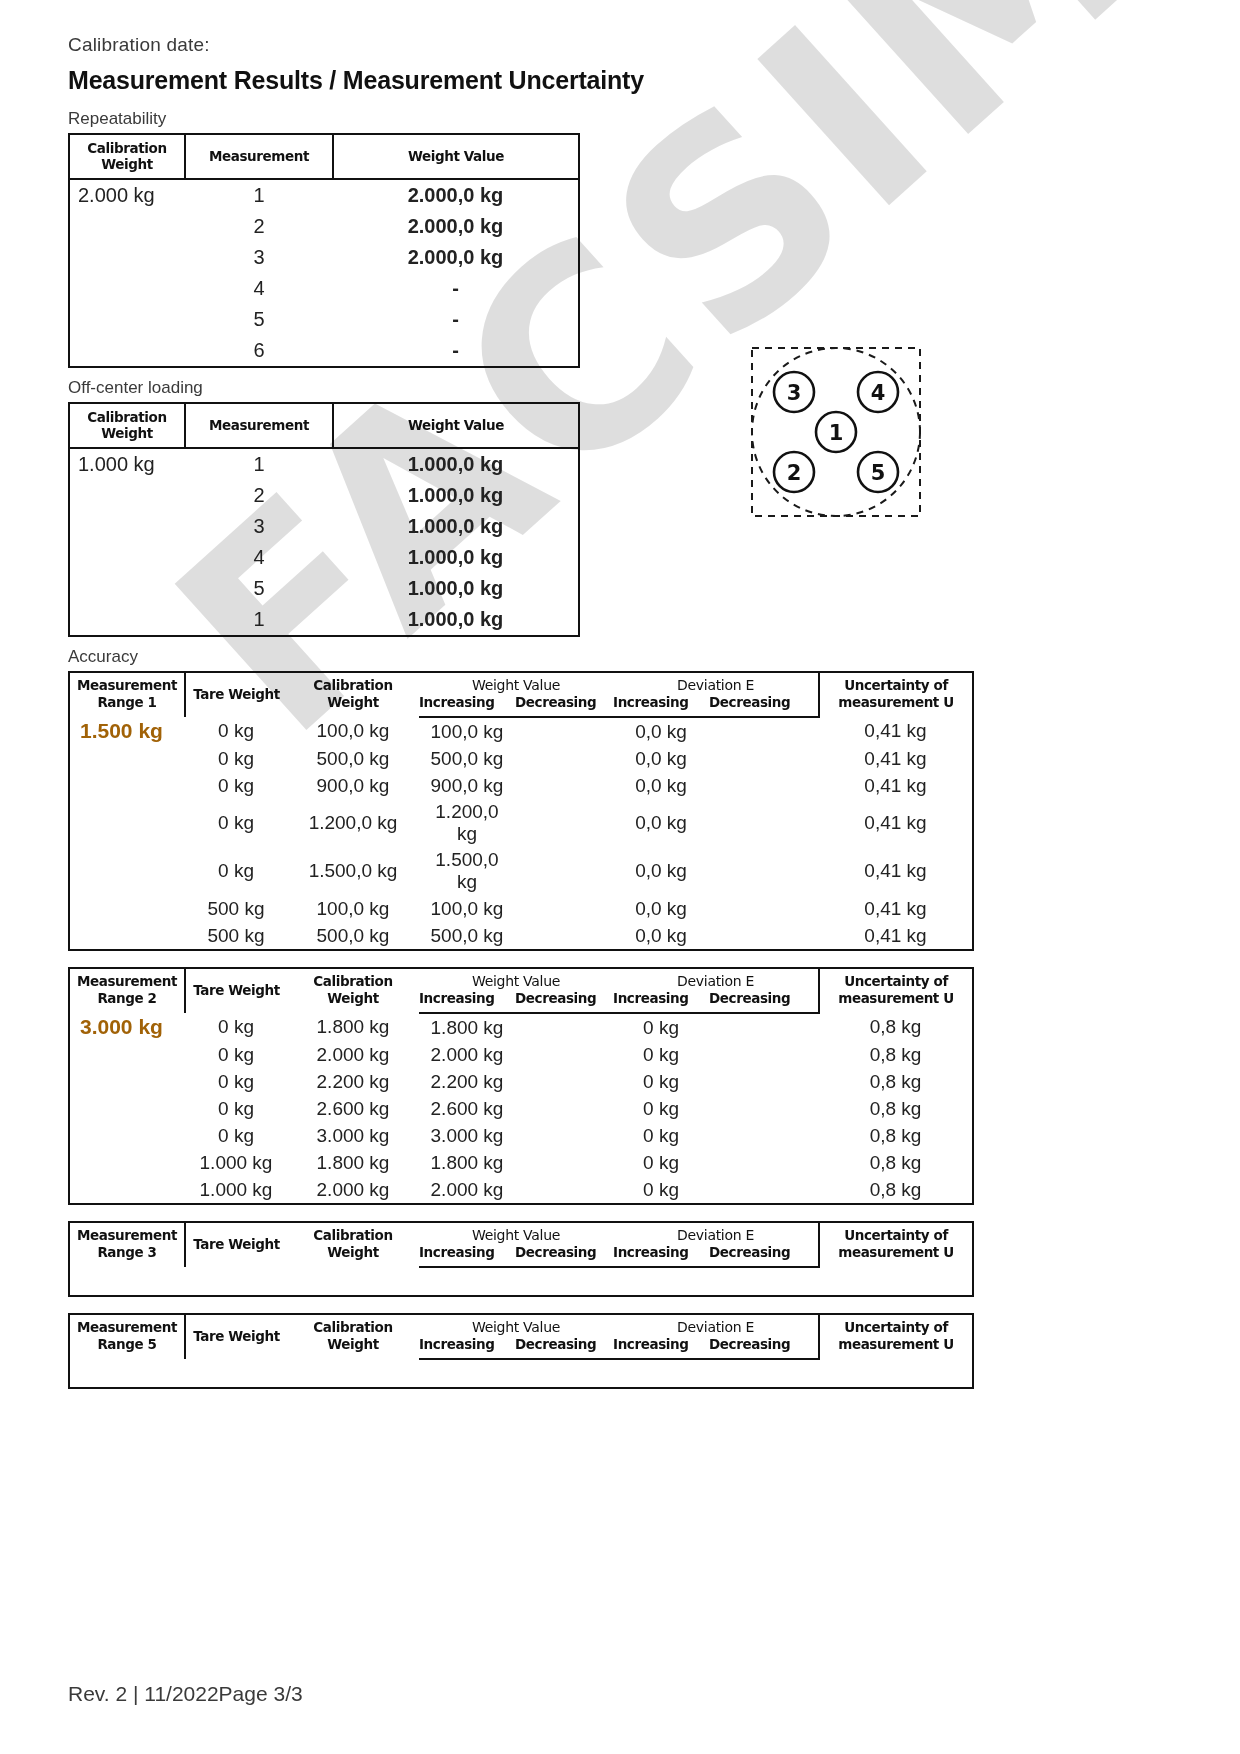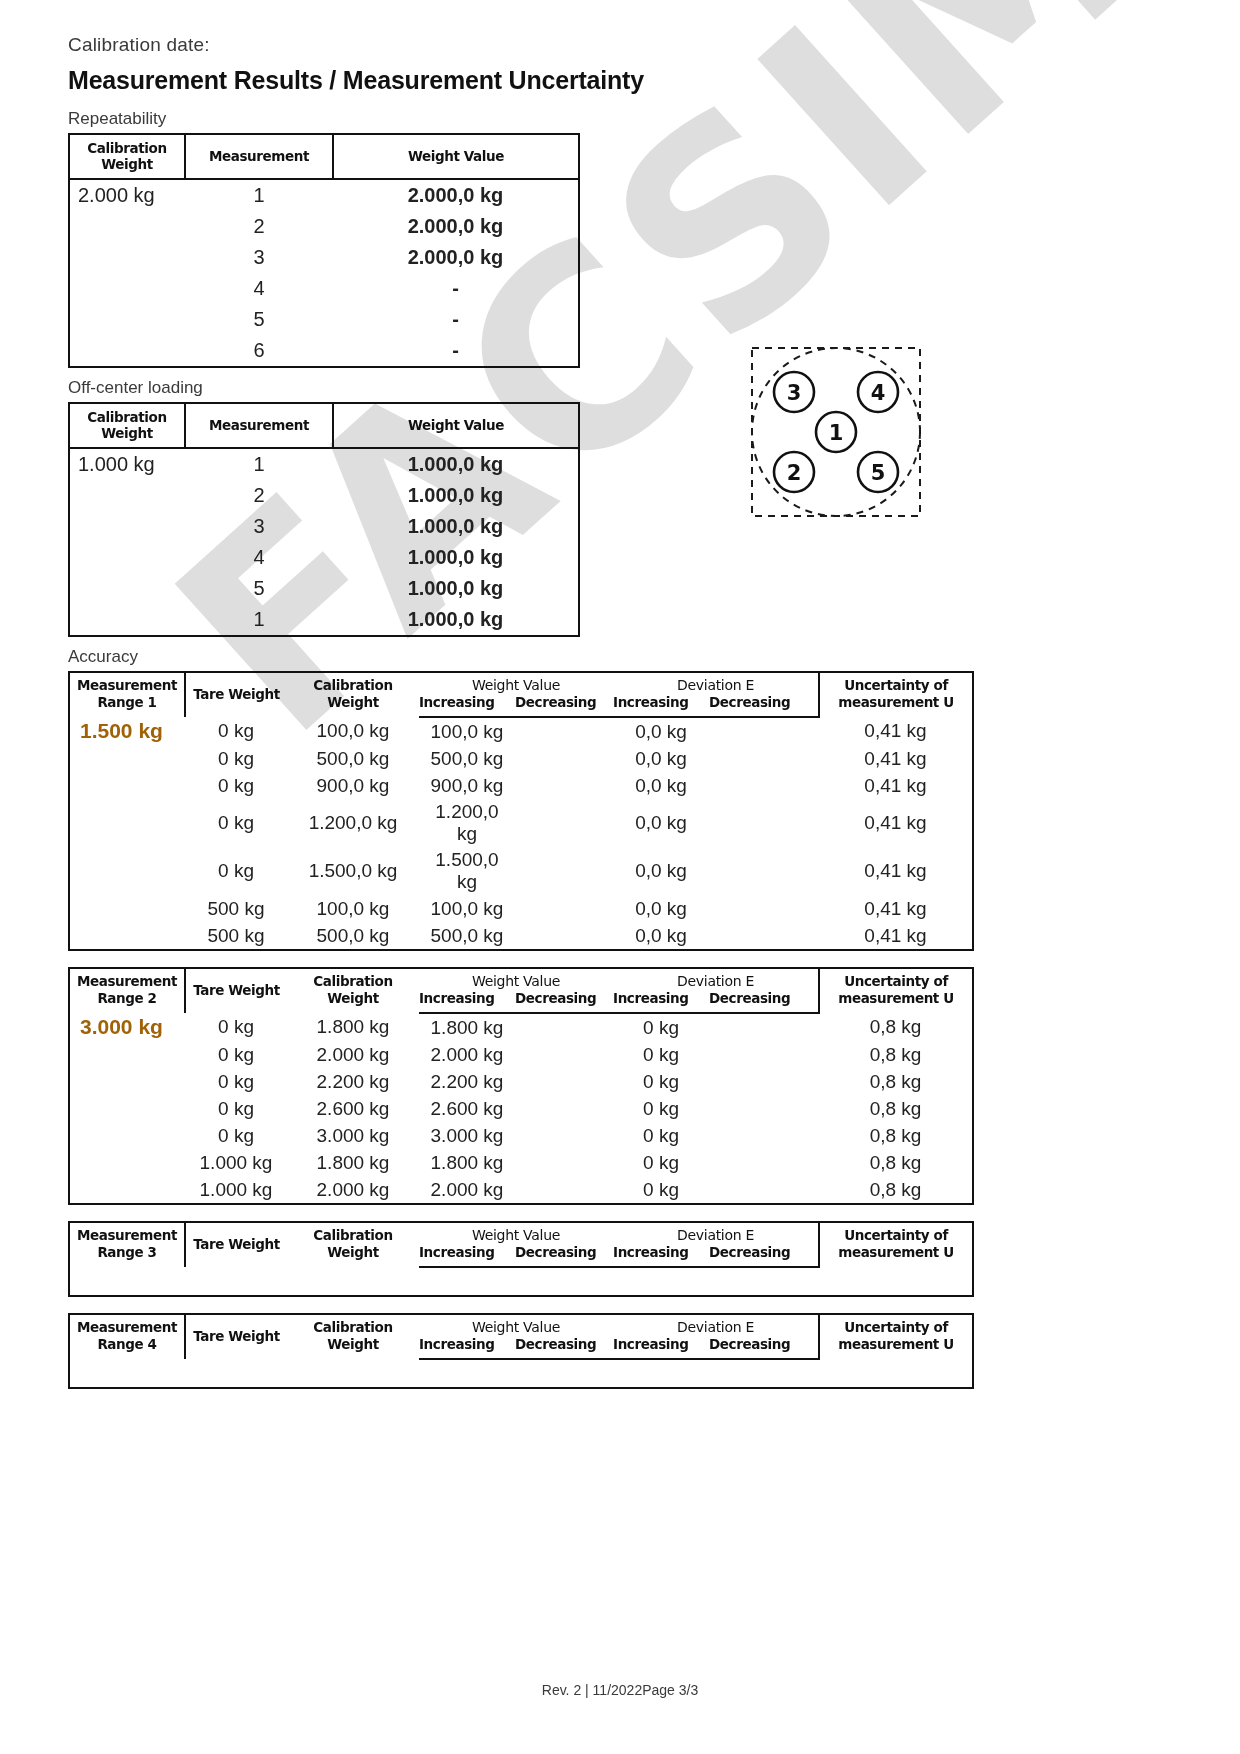--- a/index.html
+++ b/index.html
@@ -184,22 +184,22 @@
     z-index: 12;
   }
 
   
   .footer {
     position: absolute;
     left: 68px;
     top: 1682px;
     width: 1104px;
     display: flex;
-    justify-content: center;
-    font-size: 14px;
+    justify-content: flex-start;
+    font-size: 21px;
     color: #3a3a3a;
   }
 </style>
 </head>
 <body>
 
 <div id="watermark">
   <div class="wm-text">FACSIMILE</div>
 </div>
 
@@ -559,21 +559,21 @@
         <col class="w-winc">
           <col class="w-wdec">
           <col class="w-dinc">
           <col class="w-ddec">
           <col class="w-unc">
       </colgroup>
       <thead>
         <tr>
           <th class="hdr-tall vline-r" rowspan="2">
             <span>Measurement</span><br>
-            <span>Range 4</span>
+            <span>Range 5</span>
           </th>
           <th class="hdr-tall" rowspan="2">Tare Weight</th>
           <th class="hdr-tall" rowspan="2">Calibration Weight</th>
           <th class="hdr-grp" colspan="2">Weight Value</th>
           <th class="hdr-grp" colspan="2">Deviation E</th>
           <th class="hdr-tall" rowspan="2" style="border-left:2.5px solid #111;">
             <span>Uncertainty of</span><br>
             <span>measurement U</span>
           </th>
         </tr>

